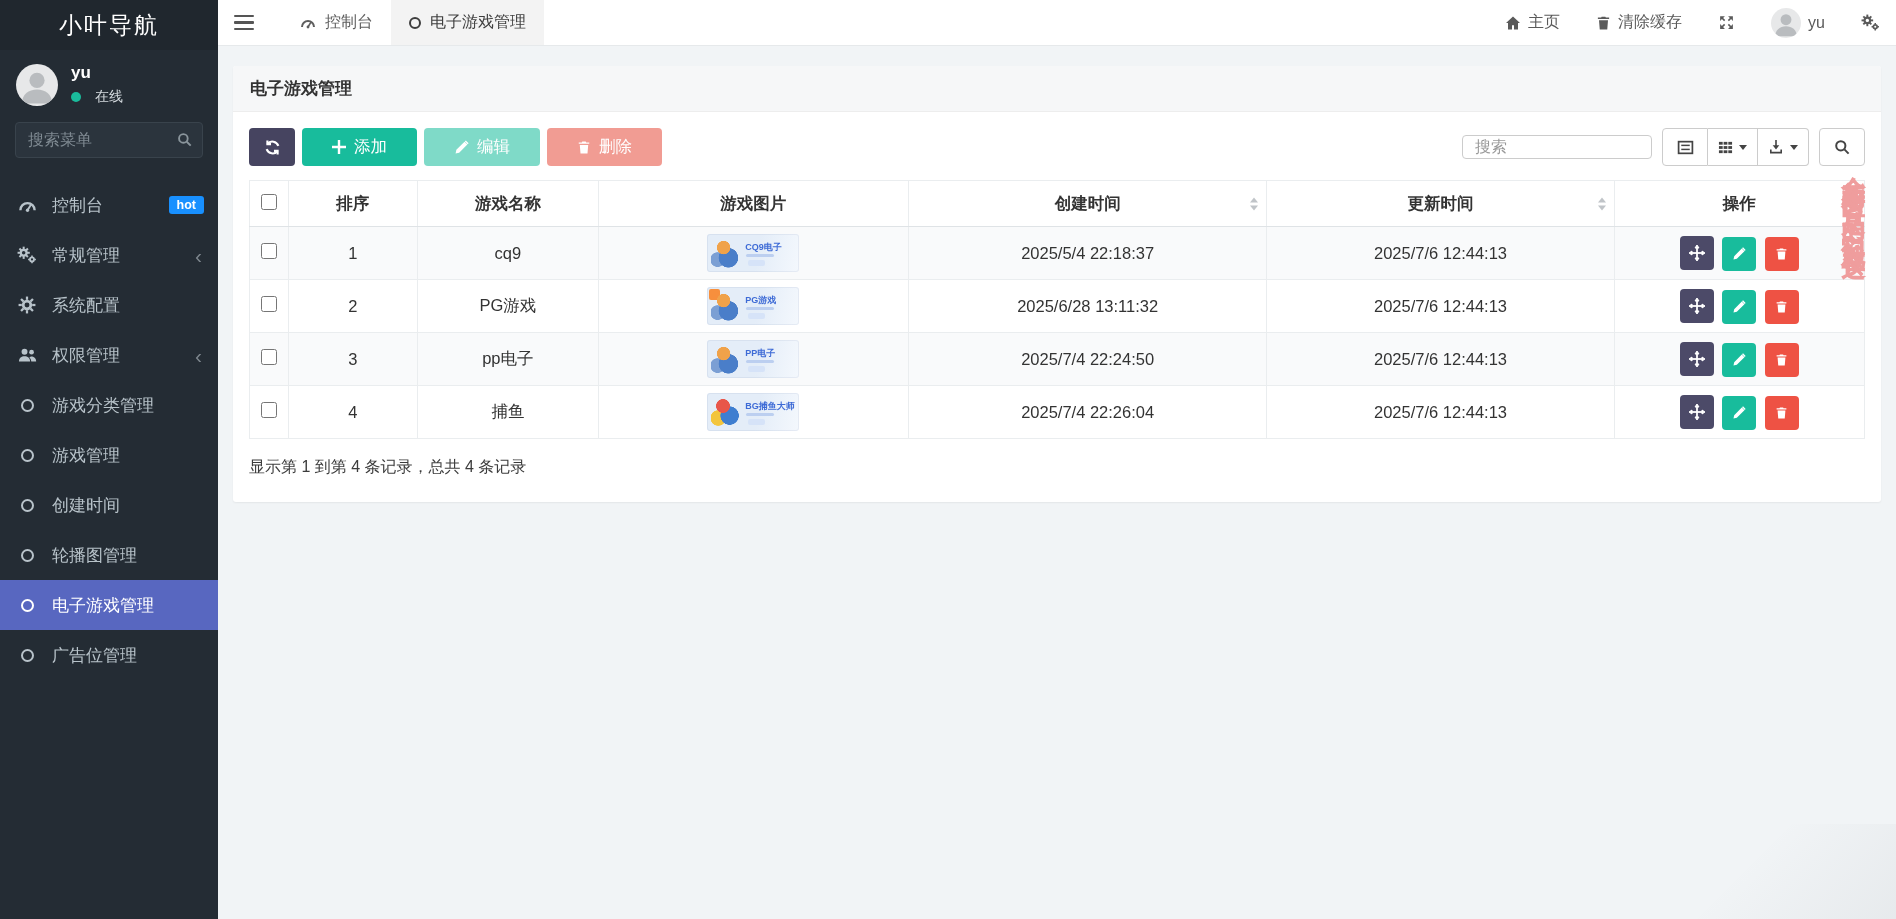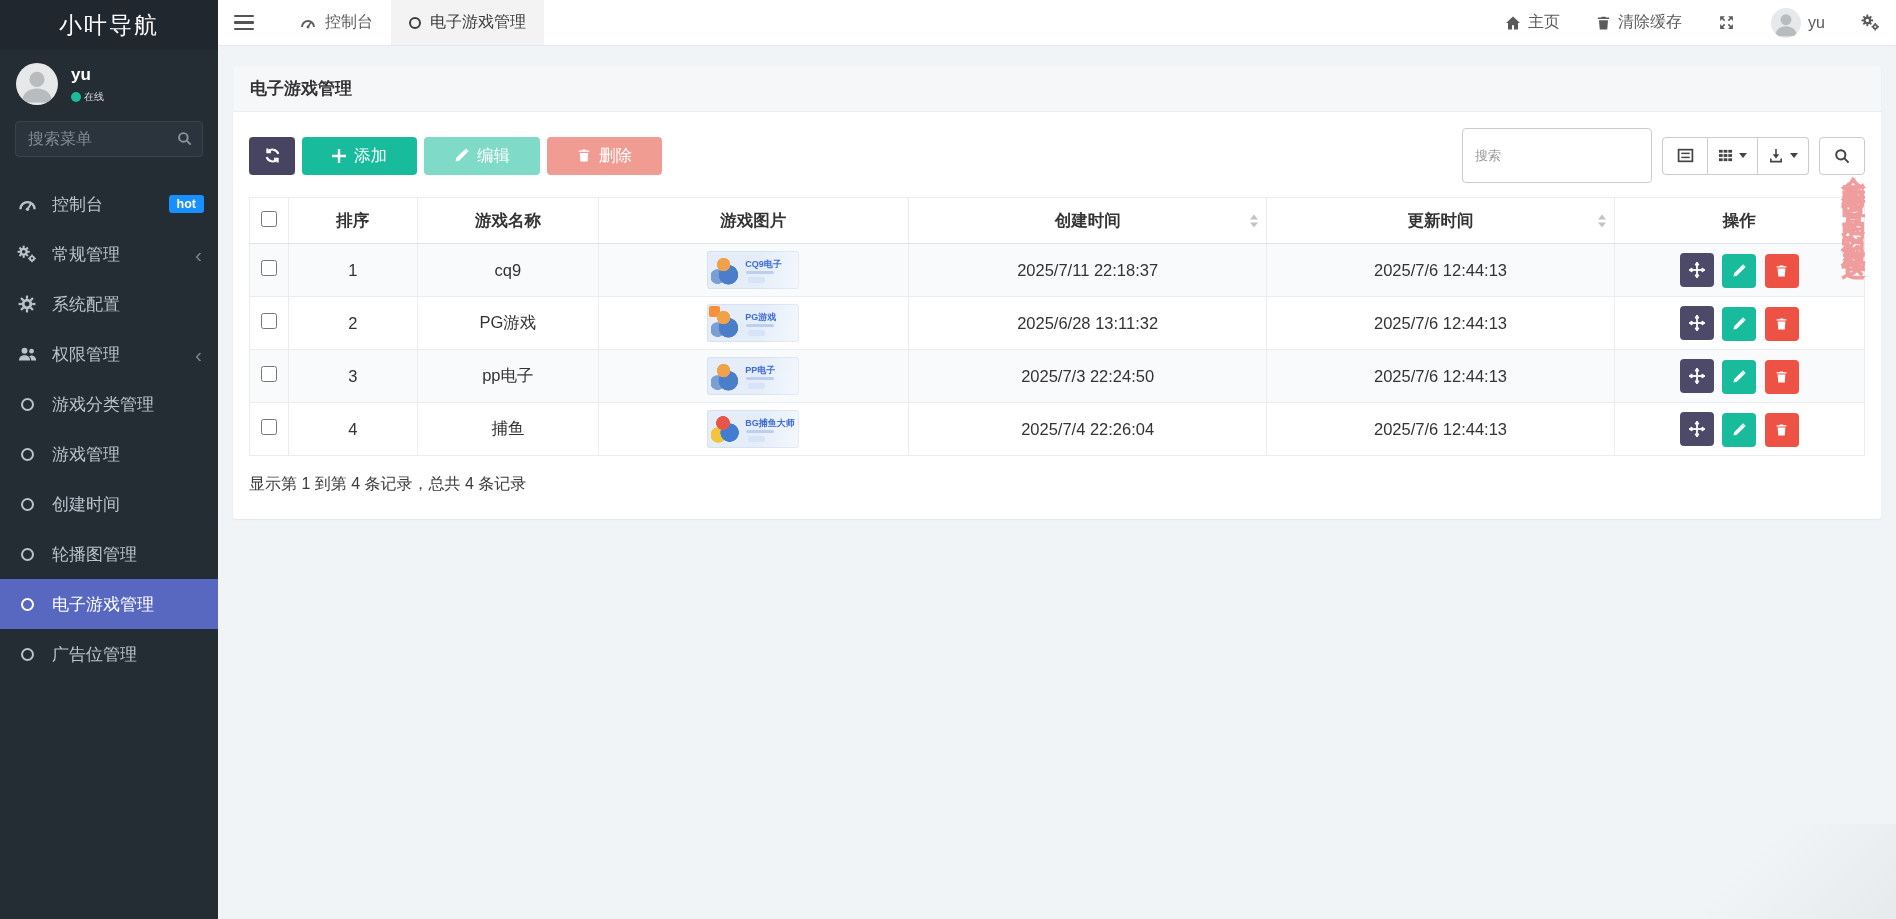--- a/index.html
+++ b/index.html
@@ -6,21 +6,21 @@
   html,body { width:1896px; height:919px; overflow:hidden; }
   body { font-family:"Liberation Sans","DejaVu Sans",sans-serif; background:#f1f4f6; position:relative; color:#333; }
   svg { display:block; }
 
   
   .sidebar { position:absolute; left:0; top:0; width:218px; height:100%; background:#242c34; color:#b8c3ca; z-index:20; }
   .brand { height:50px; line-height:50px; text-align:center; color:#fff; font-size:23px; letter-spacing:2px; background:#20272e; }
   .user-panel { display:flex; align-items:center; gap:13px; padding:13px 16px 10px; }
   .avatar-lg { width:42px; height:42px; border-radius:50%; background:#e7e8e9; overflow:hidden; flex:none; }
   .user-name { font-size:17px; font-weight:bold; color:#fff; margin-bottom:5px; }
-  .user-status { display:flex; align-items:center; gap:3px; font-size:10px; color:#d4dade; }
+  .user-status { display:flex; align-items:center; gap:14px; font-size:14px; color:#d4dade; }
   .status-dot { width:10px; height:10px; border-radius:50%; background:#1abc9c; }
   .side-search { margin:6px 15px 4px; position:relative; }
   .side-search input { width:100%; height:36px; background:#2b343d; border:1px solid #39434c; border-radius:4px; color:#cfd6db; padding:0 34px 0 12px; font-size:16px; outline:none; font-family:inherit; }
   .side-search input::placeholder { color:#7f8a92; }
   .side-search .sicon { position:absolute; right:11px; top:10px; color:#8a959c; }
   .side-menu { padding-top:18px; }
   .side-item { height:50px; display:flex; align-items:center; gap:14px; padding:0 16px; font-size:17px; cursor:pointer; position:relative; }
   .side-item.active { background:#5867c0; color:#fff; }
   .si-icon { width:22px; display:flex; justify-content:center; align-items:center; flex:none; }
   .circle-o { width:13px; height:13px; border:2px solid currentColor; border-radius:50%; display:inline-block; }
@@ -48,21 +48,21 @@
   .panel-body { padding:16px 16px 24px; }
 
   .toolbar { display:flex; align-items:center; }
   .btn { height:38px; border:none; border-radius:4px; color:#fff; font-size:16.5px; display:inline-flex; align-items:center; gap:8px; padding:0 30px; cursor:pointer; font-family:inherit; }
   .btn + .btn { margin-left:7px; }
   .btn-refresh { background:#464460; width:46px; justify-content:center; padding:0; }
   .btn-add { background:#18bc9c; }
   .btn-edit { background:#18bc9c; opacity:.55; cursor:default; }
   .btn-del { background:#e74c3c; opacity:.55; cursor:default; }
   .toolbar-right { margin-left:auto; display:flex; align-items:center; }
-  .search-box input { width:190px; height:55px; border:1px solid #ccc; border-radius:4px; padding:0 12px; font-size:13px; color:#555; outline:none; font-family:inherit; }
+  .search-box input { width:190px; height:24px; border:1px solid #ccc; border-radius:4px; padding:0 12px; font-size:16px; color:#555; outline:none; font-family:inherit; }
   .search-box input::placeholder { color:#999; }
   .btn-group { display:flex; margin-left:10px; }
   .tbtn { height:38px; min-width:46px; padding:0 10px; background:#fff; border:1px solid #ccc; display:flex; align-items:center; justify-content:center; gap:6px; color:#444; cursor:pointer; }
   .btn-group .tbtn { border-left-width:0; }
   .btn-group .tbtn:first-child { border-left-width:1px; border-radius:4px 0 0 4px; }
   .btn-group .tbtn:last-child { border-radius:0 4px 4px 0; }
   .tbtn.single { border-radius:4px; margin-left:10px; }
   .caret { width:0; height:0; border-top:5px solid #444; border-left:4.5px solid transparent; border-right:4.5px solid transparent; }
 
   
@@ -443,21 +443,21 @@
             <td>1</td>
             <td>cq9</td>
             <td>
               <div class="banner">
                   <span class="blob"></span>
                   <span class="btxt">CQ9电子</span>
                   <span class="bsub"></span>
                   <span class="bbtn"></span>
                 </div>
             </td>
-            <td>2025/7/11 22:18:37</td>
+            <td>2025/5/4 22:18:37</td>
             <td>2025/7/6 12:44:13</td>
             <td>
               <button class="abtn a-move">
                   <svg viewBox="0 0 16 16" width="16" height="16" stroke="currentColor" fill="currentColor">
                     <line x1="3" y1="8" x2="13" y2="8" stroke-width="1.8"></line>
                     <line x1="8" y1="3" x2="8" y2="13" stroke-width="1.8"></line>
                     <path d="M8 0l2 3H6zM8 16l2-3H6zM0 8l3-2v4zM16 8l-3-2v4z"></path>
                   </svg>
                 </button>
               <button class="abtn a-edit">
@@ -512,21 +512,21 @@
             <td>3</td>
             <td>pp电子</td>
             <td>
               <div class="banner">
                   <span class="blob"></span>
                   <span class="btxt">PP电子</span>
                   <span class="bsub"></span>
                   <span class="bbtn"></span>
                 </div>
             </td>
-            <td>2025/7/3 22:24:50</td>
+            <td>2025/7/4 22:24:50</td>
             <td>2025/7/6 12:44:13</td>
             <td>
               <button class="abtn a-move">
                   <svg viewBox="0 0 16 16" width="16" height="16" stroke="currentColor" fill="currentColor">
                     <line x1="3" y1="8" x2="13" y2="8" stroke-width="1.8"></line>
                     <line x1="8" y1="3" x2="8" y2="13" stroke-width="1.8"></line>
                     <path d="M8 0l2 3H6zM8 16l2-3H6zM0 8l3-2v4zM16 8l-3-2v4z"></path>
                   </svg>
                 </button>
               <button class="abtn a-edit">

